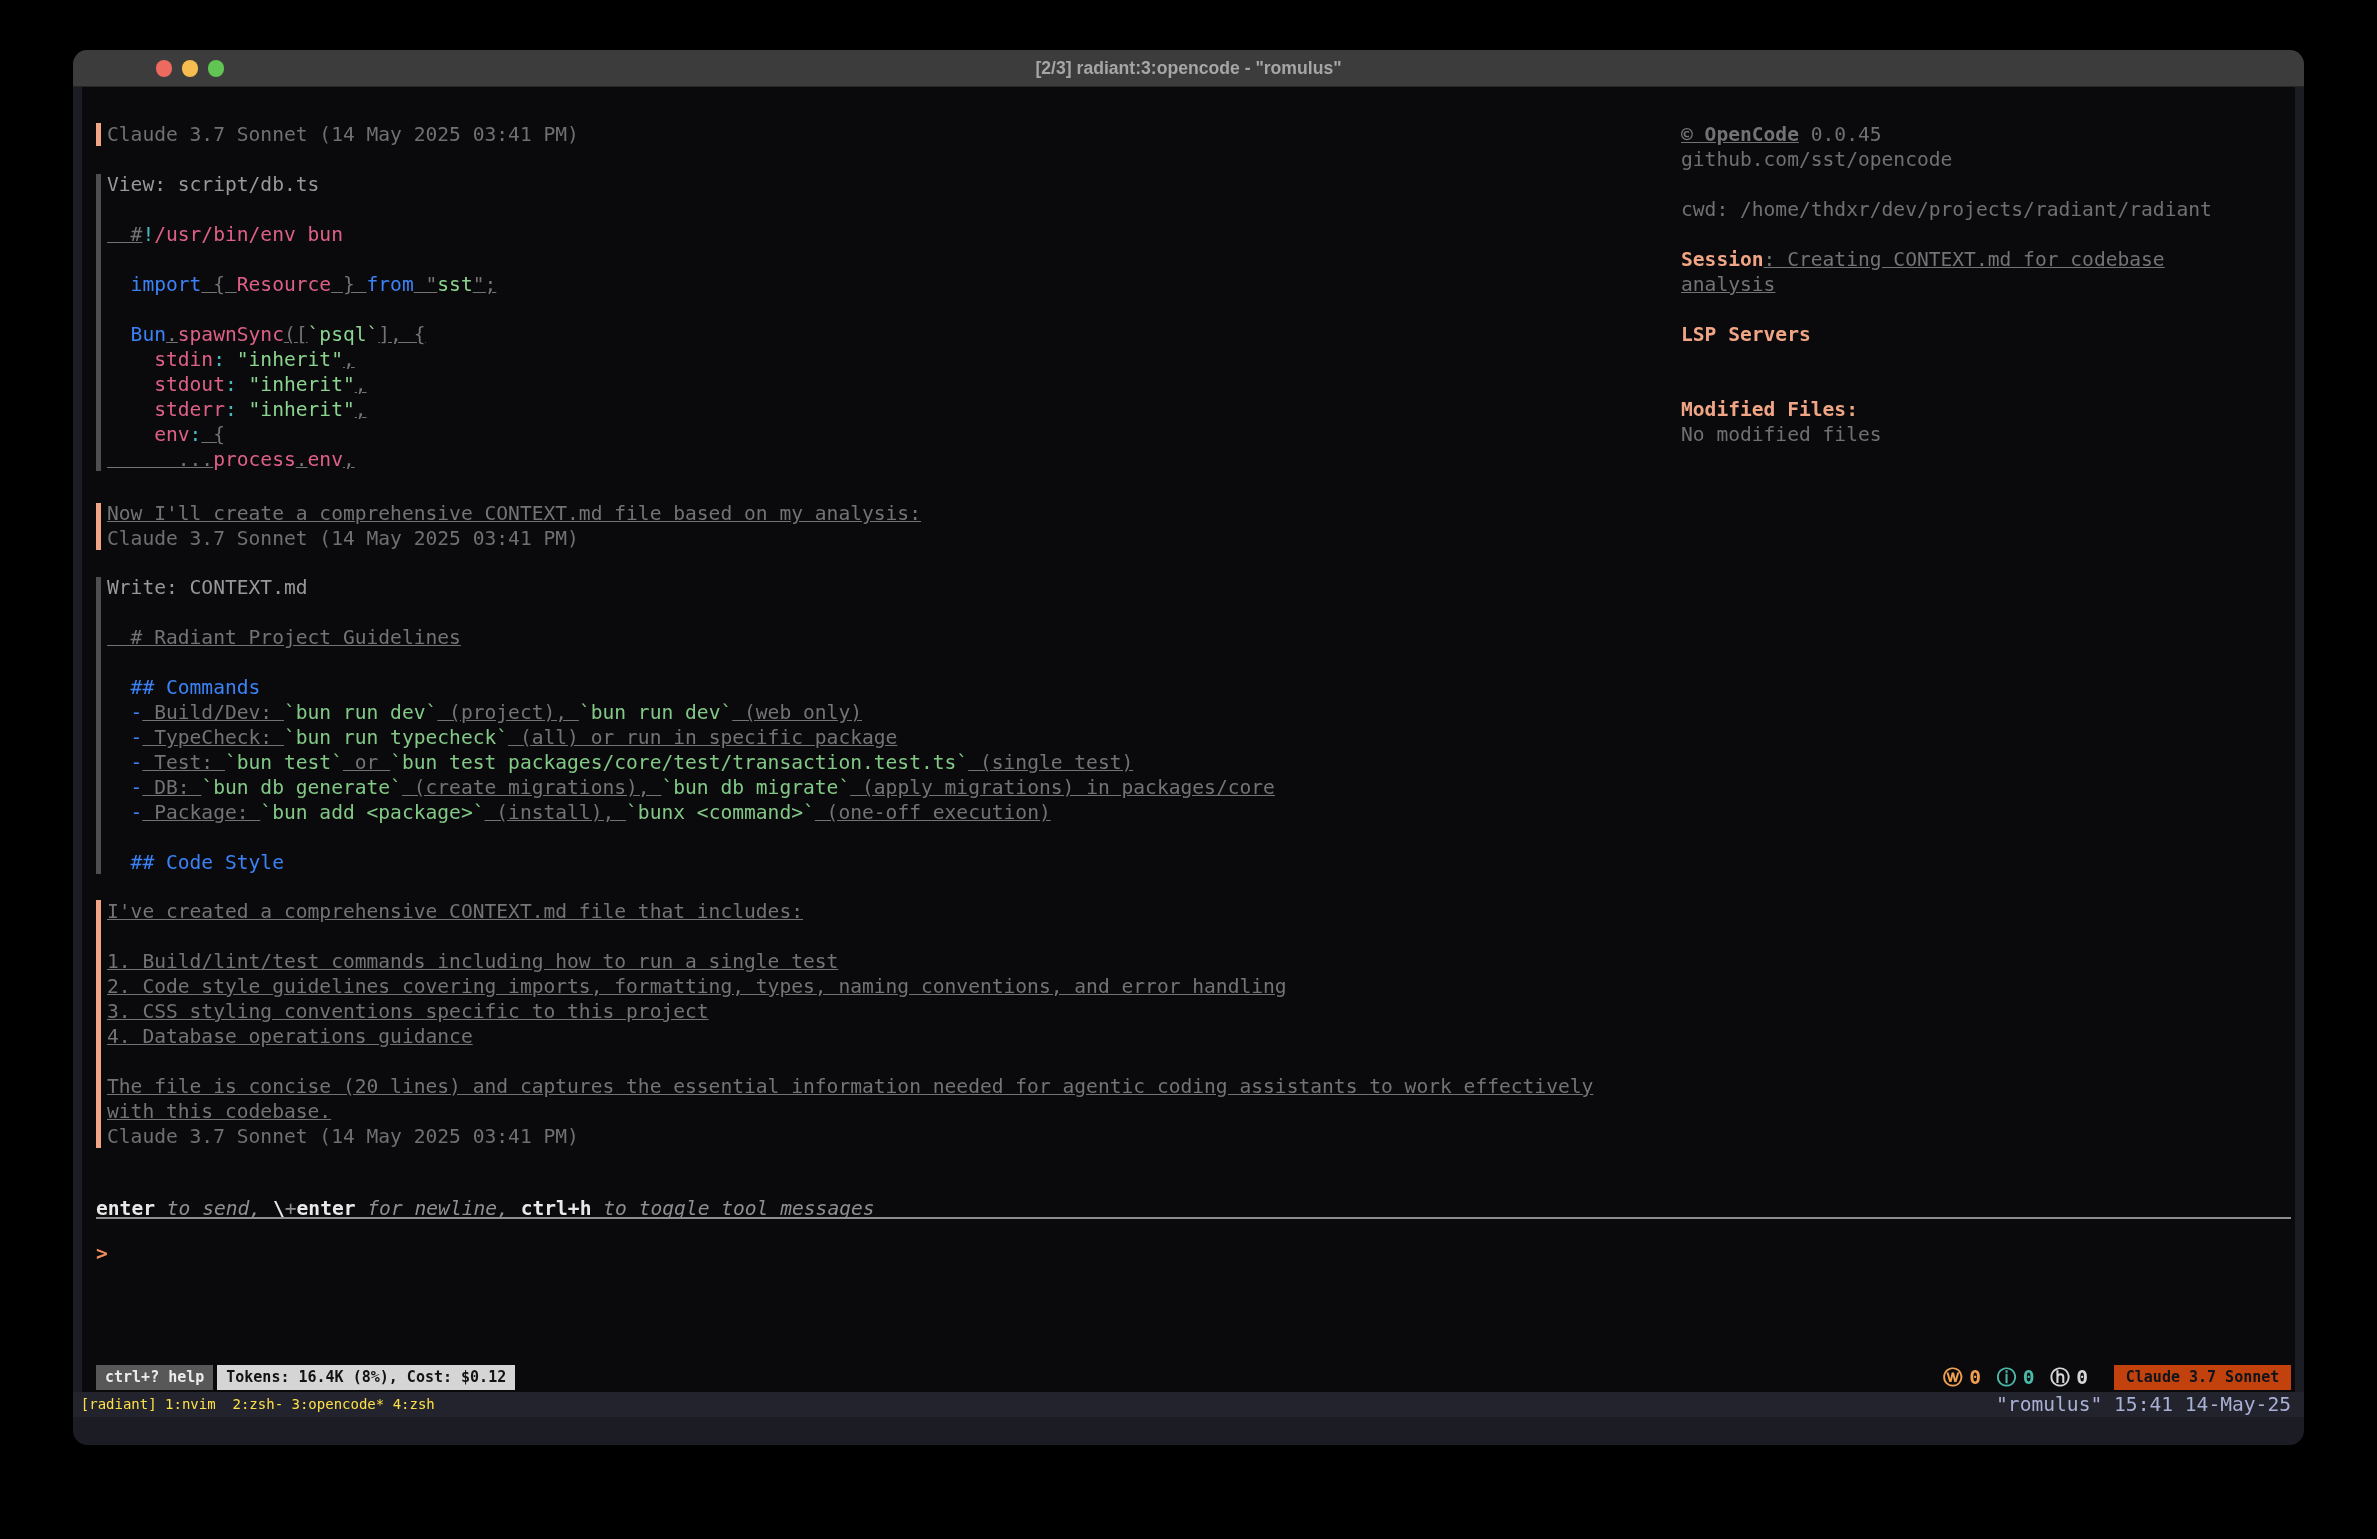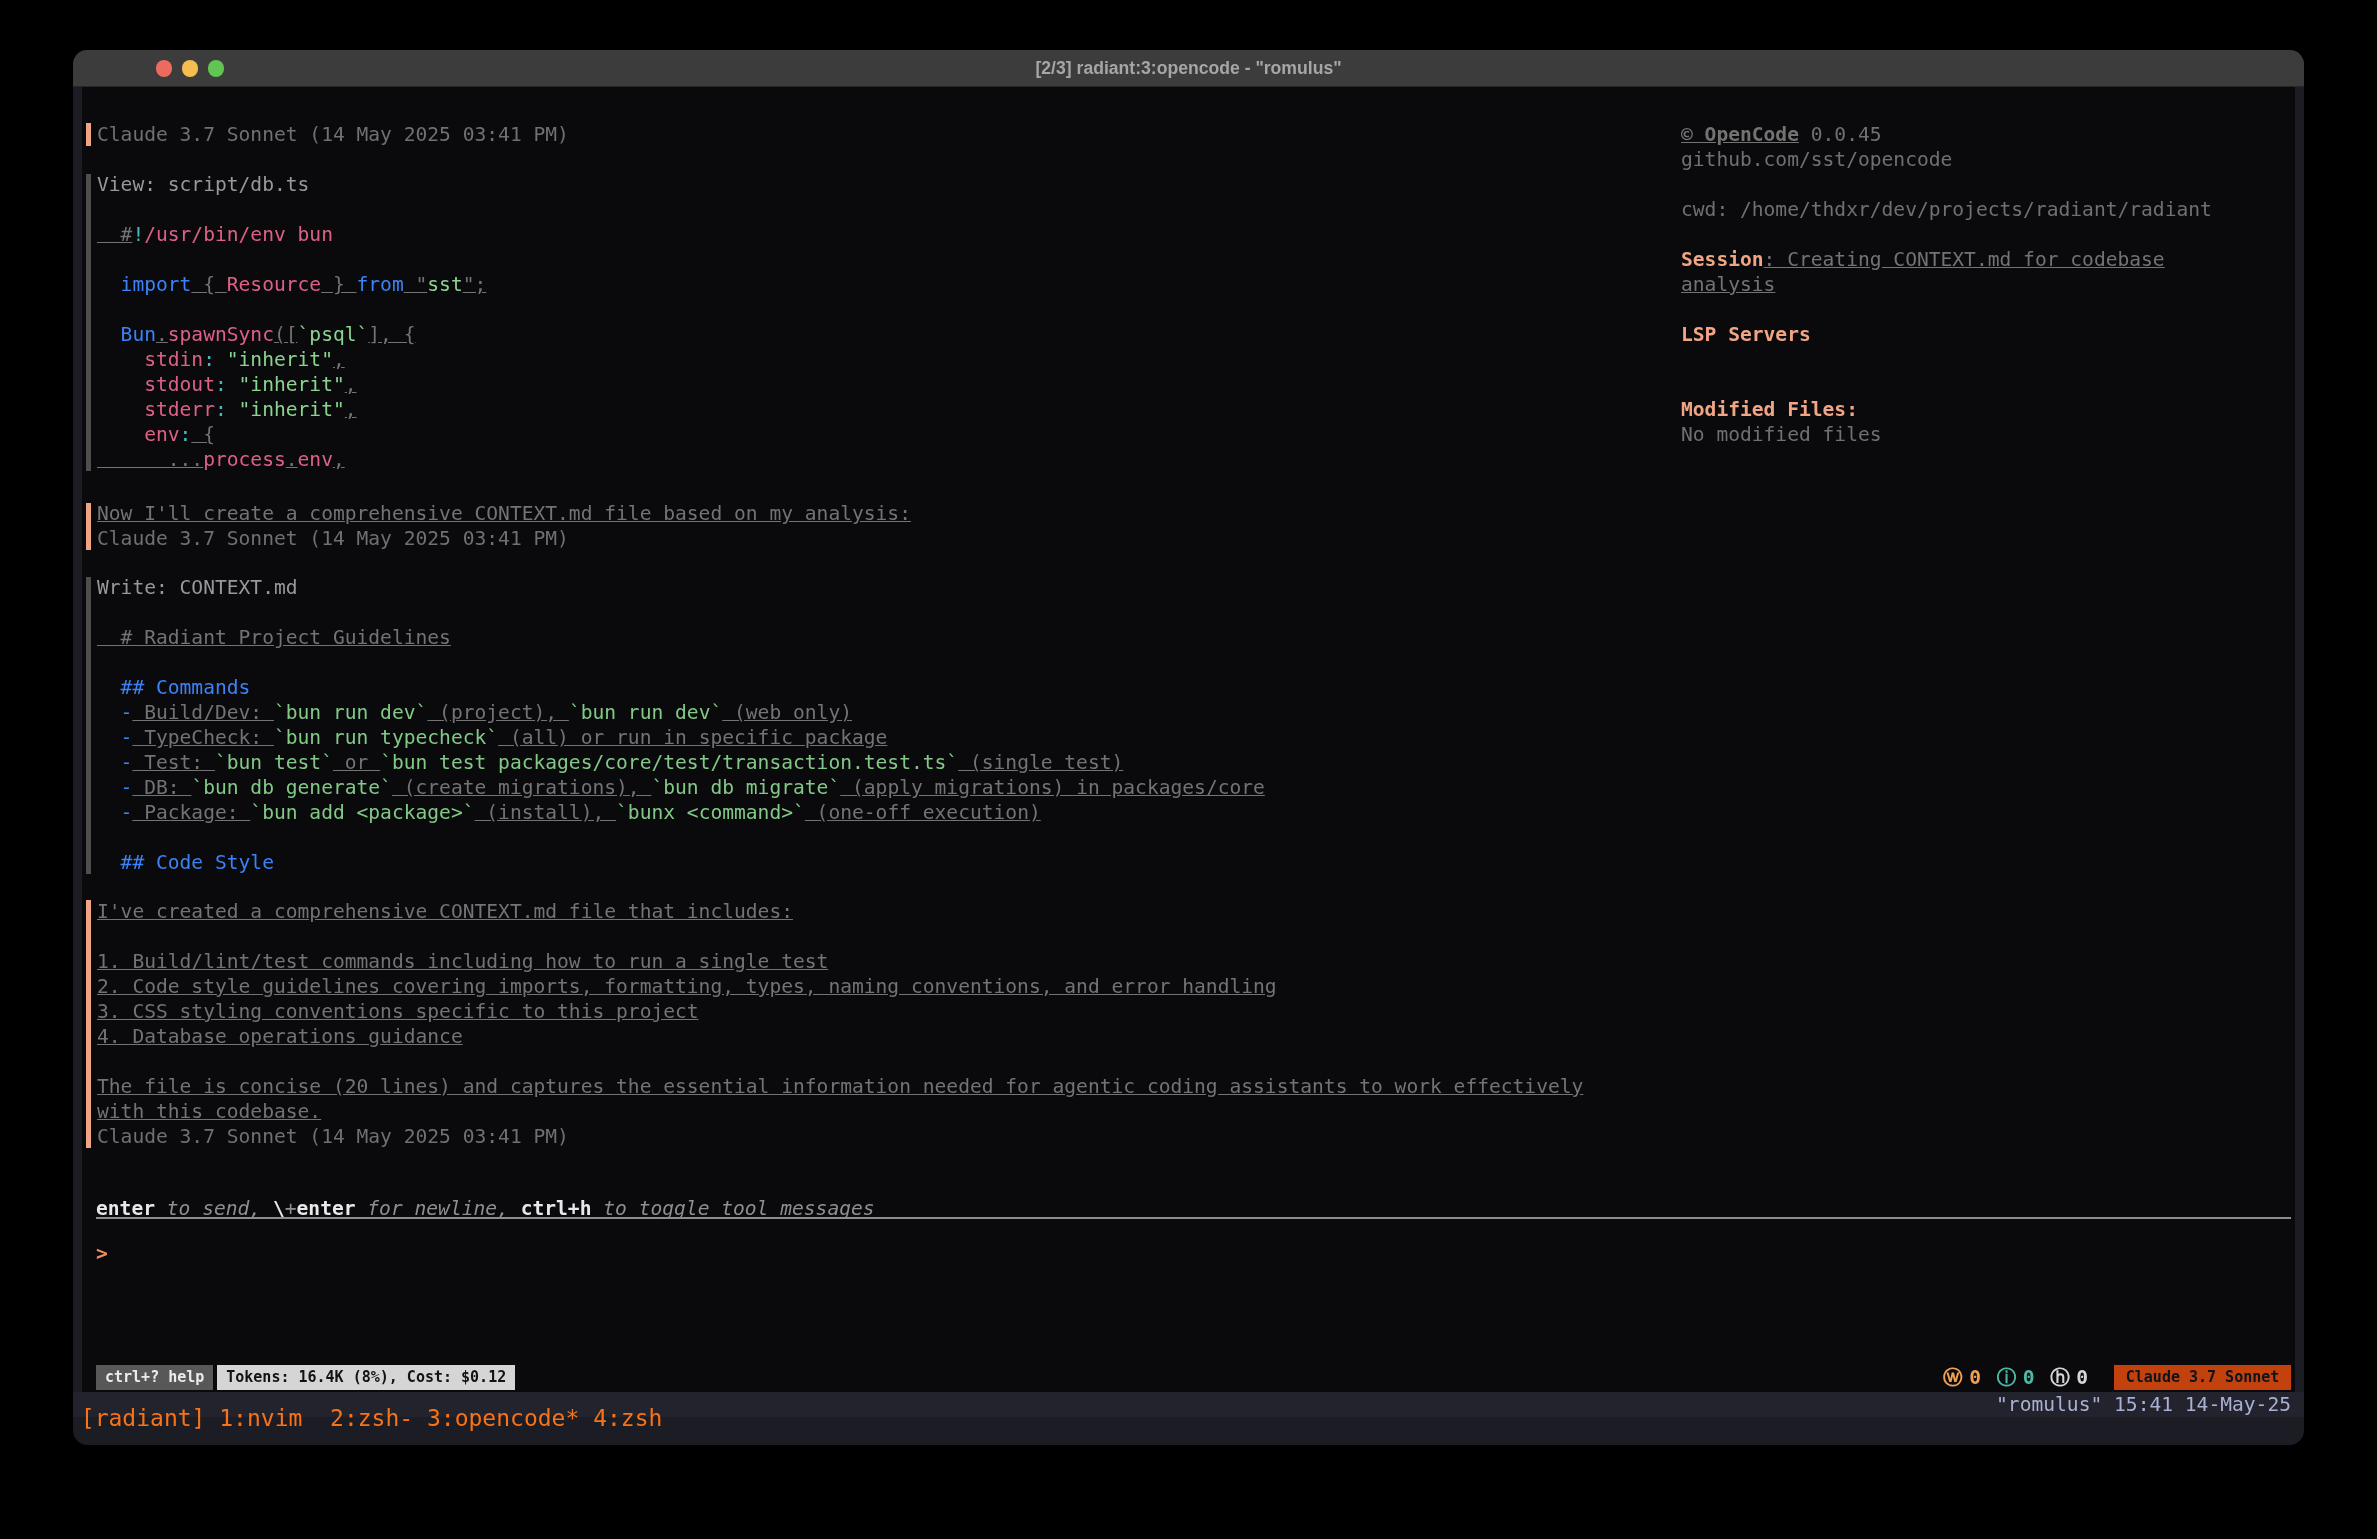--- a/index.html
+++ b/index.html
@@ -39,21 +39,21 @@
   .tk.pk { color:#de6086; }
   .tk.cy { color:#46b8c0; }
   .tk.gr { color:#8bd48f; }
   .tk.cd { color:#82c986;text-align:right; }
   .tk.bl { color:#3b82f6; }
   .tk.or { color:#f0a585; }
   .tk.b  { font-weight:bold; }
   .tk.hb { color:#e8e8e8; font-weight:bold; }
   .tk.hg { color:#8f8f8f;font-style:italic; }
   
-  .chat { position:absolute; left:13px; top:72px; width:1612px; }
+  .chat { position:absolute; left:23px; top:72px; width:1612px; }
   .block { position:relative; padding-left:11px; }
   .block::before {
     content:""; position:absolute; left:0; top:1.3px; bottom:1.3px; width:5.2px;
   }
   .block.accent-orange::before { background:#f0a585; }
   .block.accent-gray::before   { background:#4e4e4e; }
   
   .sidebar { position:absolute; left:1608px; top:72px; width:587px; }
   
   .hint   { position:absolute; left:23px; top:1146px; }
@@ -74,21 +74,21 @@
   .diag  { display:flex; align-items:center; gap:6.5px; font-size:19.6px; font-weight:bold; line-height:25px; }
   .diag-warn { color:#f0a050; }
   .diag-info { color:#4cb9a8; }
   .diag-hint { color:#d6d6d6; }
   .chip-model { background:#c2410c; color:#0e141b; padding:0 11.7px; }
   
   .tmuxbar {
     position:absolute; left:0; right:0; top:1342px; height:25px; background:#23232e;
   }
   .tmux-left  { position:absolute; left:7.8px; top:0; height:25px; line-height:25px;
-                font-size:23px; color:#f97316; white-space:pre;margin-top:14px; }
+                font-size:14px; color:#fde047; white-space:pre; }
   .tmux-right { position:absolute; right:13px; top:0; height:25px; line-height:25px;
                 font-size:19.6px; color:#a8b0d3; white-space:pre; }
 </style>
 </head>
 <body>
 
 <div class="window">
 
   <div class="titlebar">
     <span class="tl red"></span>

